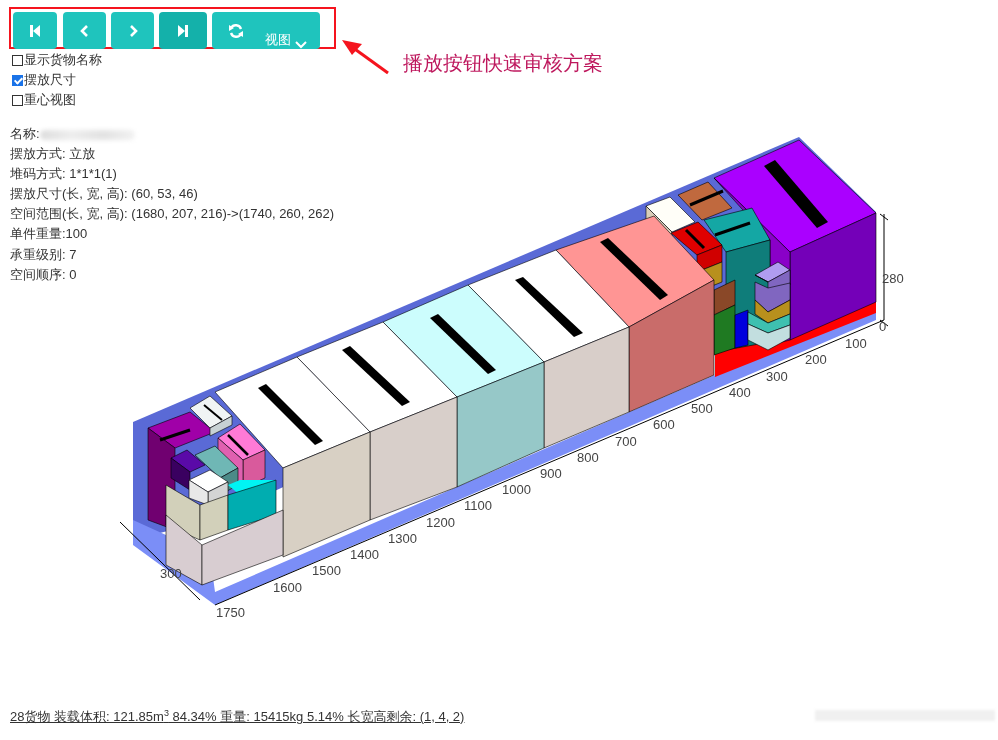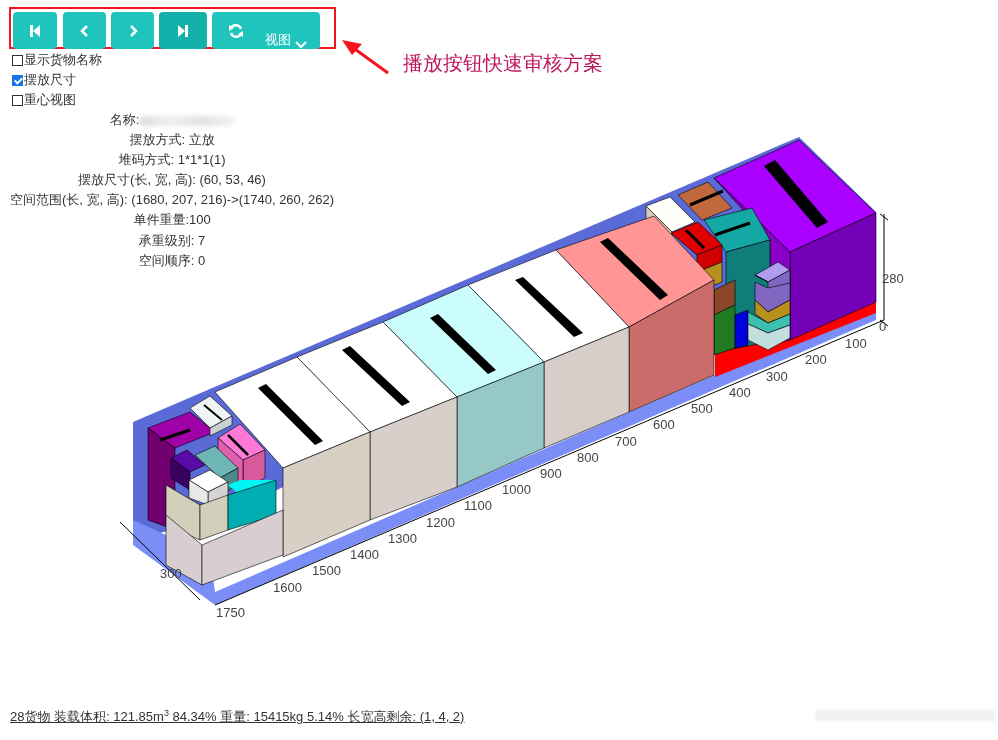--- a/index.html
+++ b/index.html
@@ -9,21 +9,21 @@
   .tbtn { position:absolute; top:3px; height:37px; background:#1fc4bd; border-radius:4px; color:#fff;
           display:flex; align-items:center; justify-content:center; cursor:pointer; }
   .tbtn.active { background:#14b1aa; }
   .tbtn svg { display:block; }
   .tbtn .lbl { font-size:13px; color:#fff; margin-right:4px; }
   .opts { position:absolute; left:12px; top:50px; line-height:20px; }
   .opt { display:flex; align-items:center; height:20px; }
   .cb { width:11px; height:11px; border:1px solid #333; box-sizing:border-box; margin-right:1px; background:#fff; }
   .cb.on { background:#1a73e8; border-color:#1a73e8; position:relative; }
   .cb.on::after { content:""; position:absolute; left:3px; top:0px; width:3px; height:6px; border:solid #fff; border-width:0 2px 2px 0; transform:rotate(45deg); }
-  .info { position:absolute; left:10px; top:110px; line-height:20.1px;text-align:center; }
+  .info { position:absolute; left:10px; top:124px; line-height:20.1px; }
   .blur { display:inline-block; width:95px; height:10px; background:linear-gradient(90deg,#ddd,#eee,#e2e2e2,#f2f2f2); border-radius:5px; vertical-align:middle; filter:blur(2px); }
   .annot { position:absolute; left:403px; top:50px; color:#be185d; font-size:20px; }
   .footer { position:absolute; left:10px; top:708px; font-size:13px;text-decoration:underline; }
   .footer sup { font-size:9px; }
   .blur2 { position:absolute; left:815px; top:710px; width:180px; height:11px; background:#f0f0f0; filter:blur(1.5px); }
   svg.plot { position:absolute; left:0; top:0; }
   .ax { font-size:13px; fill:#444; font-family:"Liberation Sans",sans-serif; }
 </style>
 </head>
 <body>

